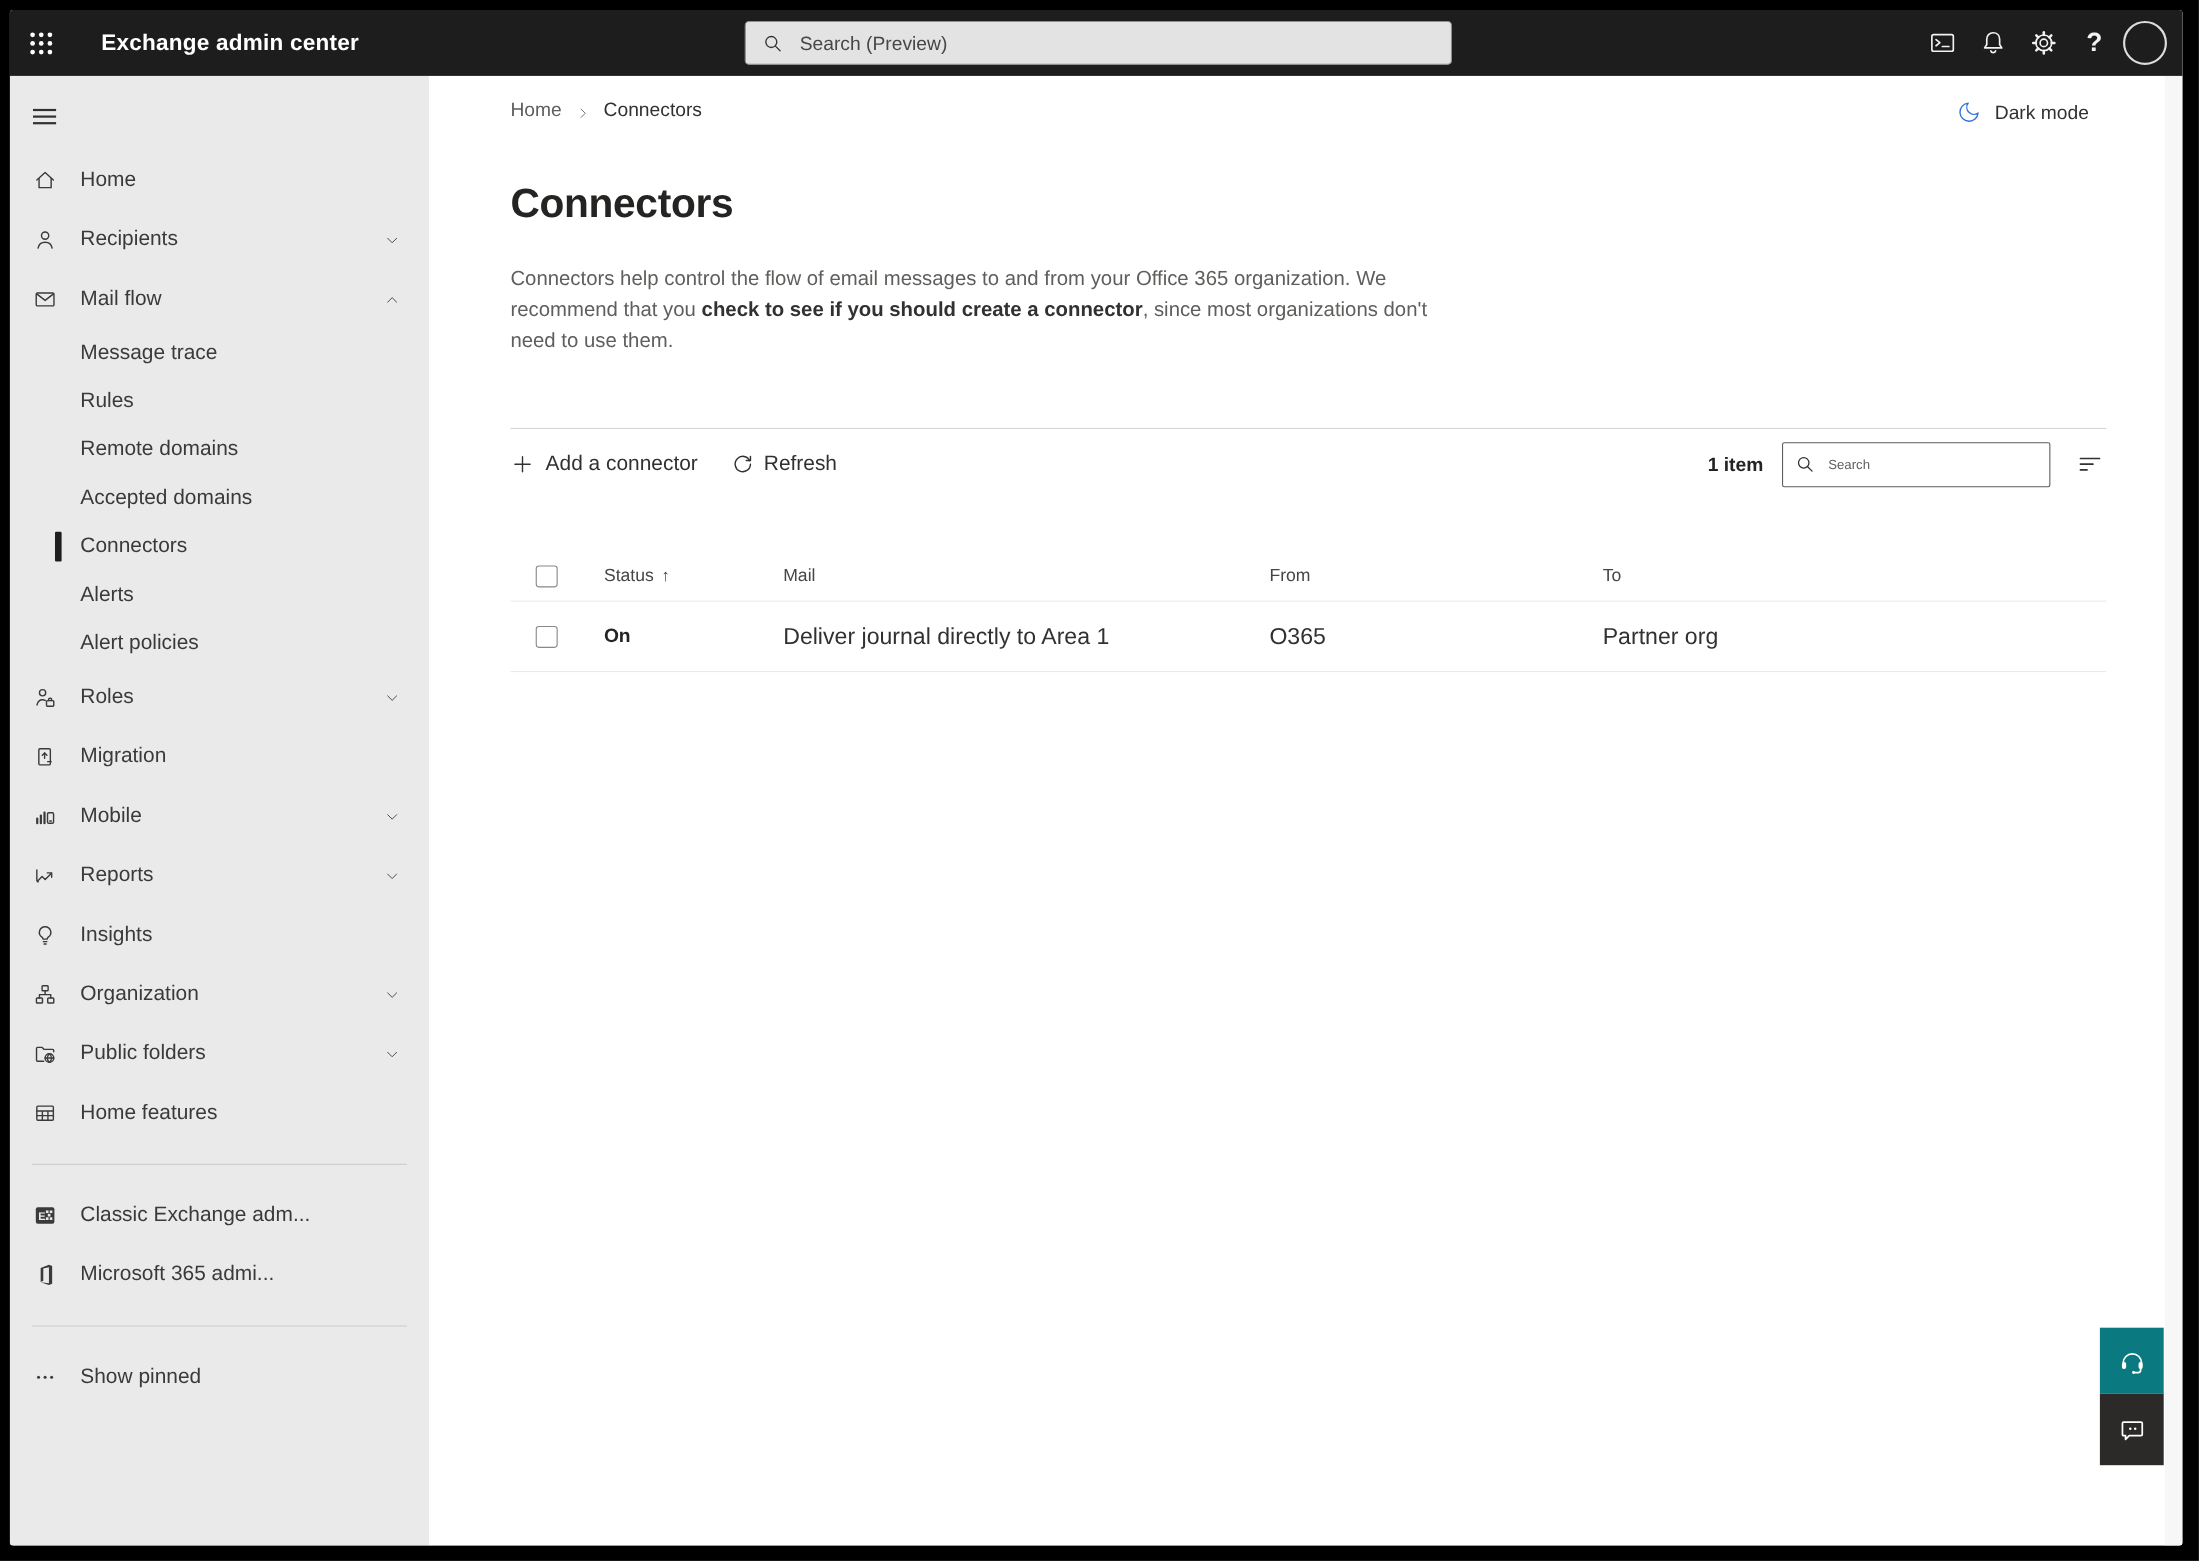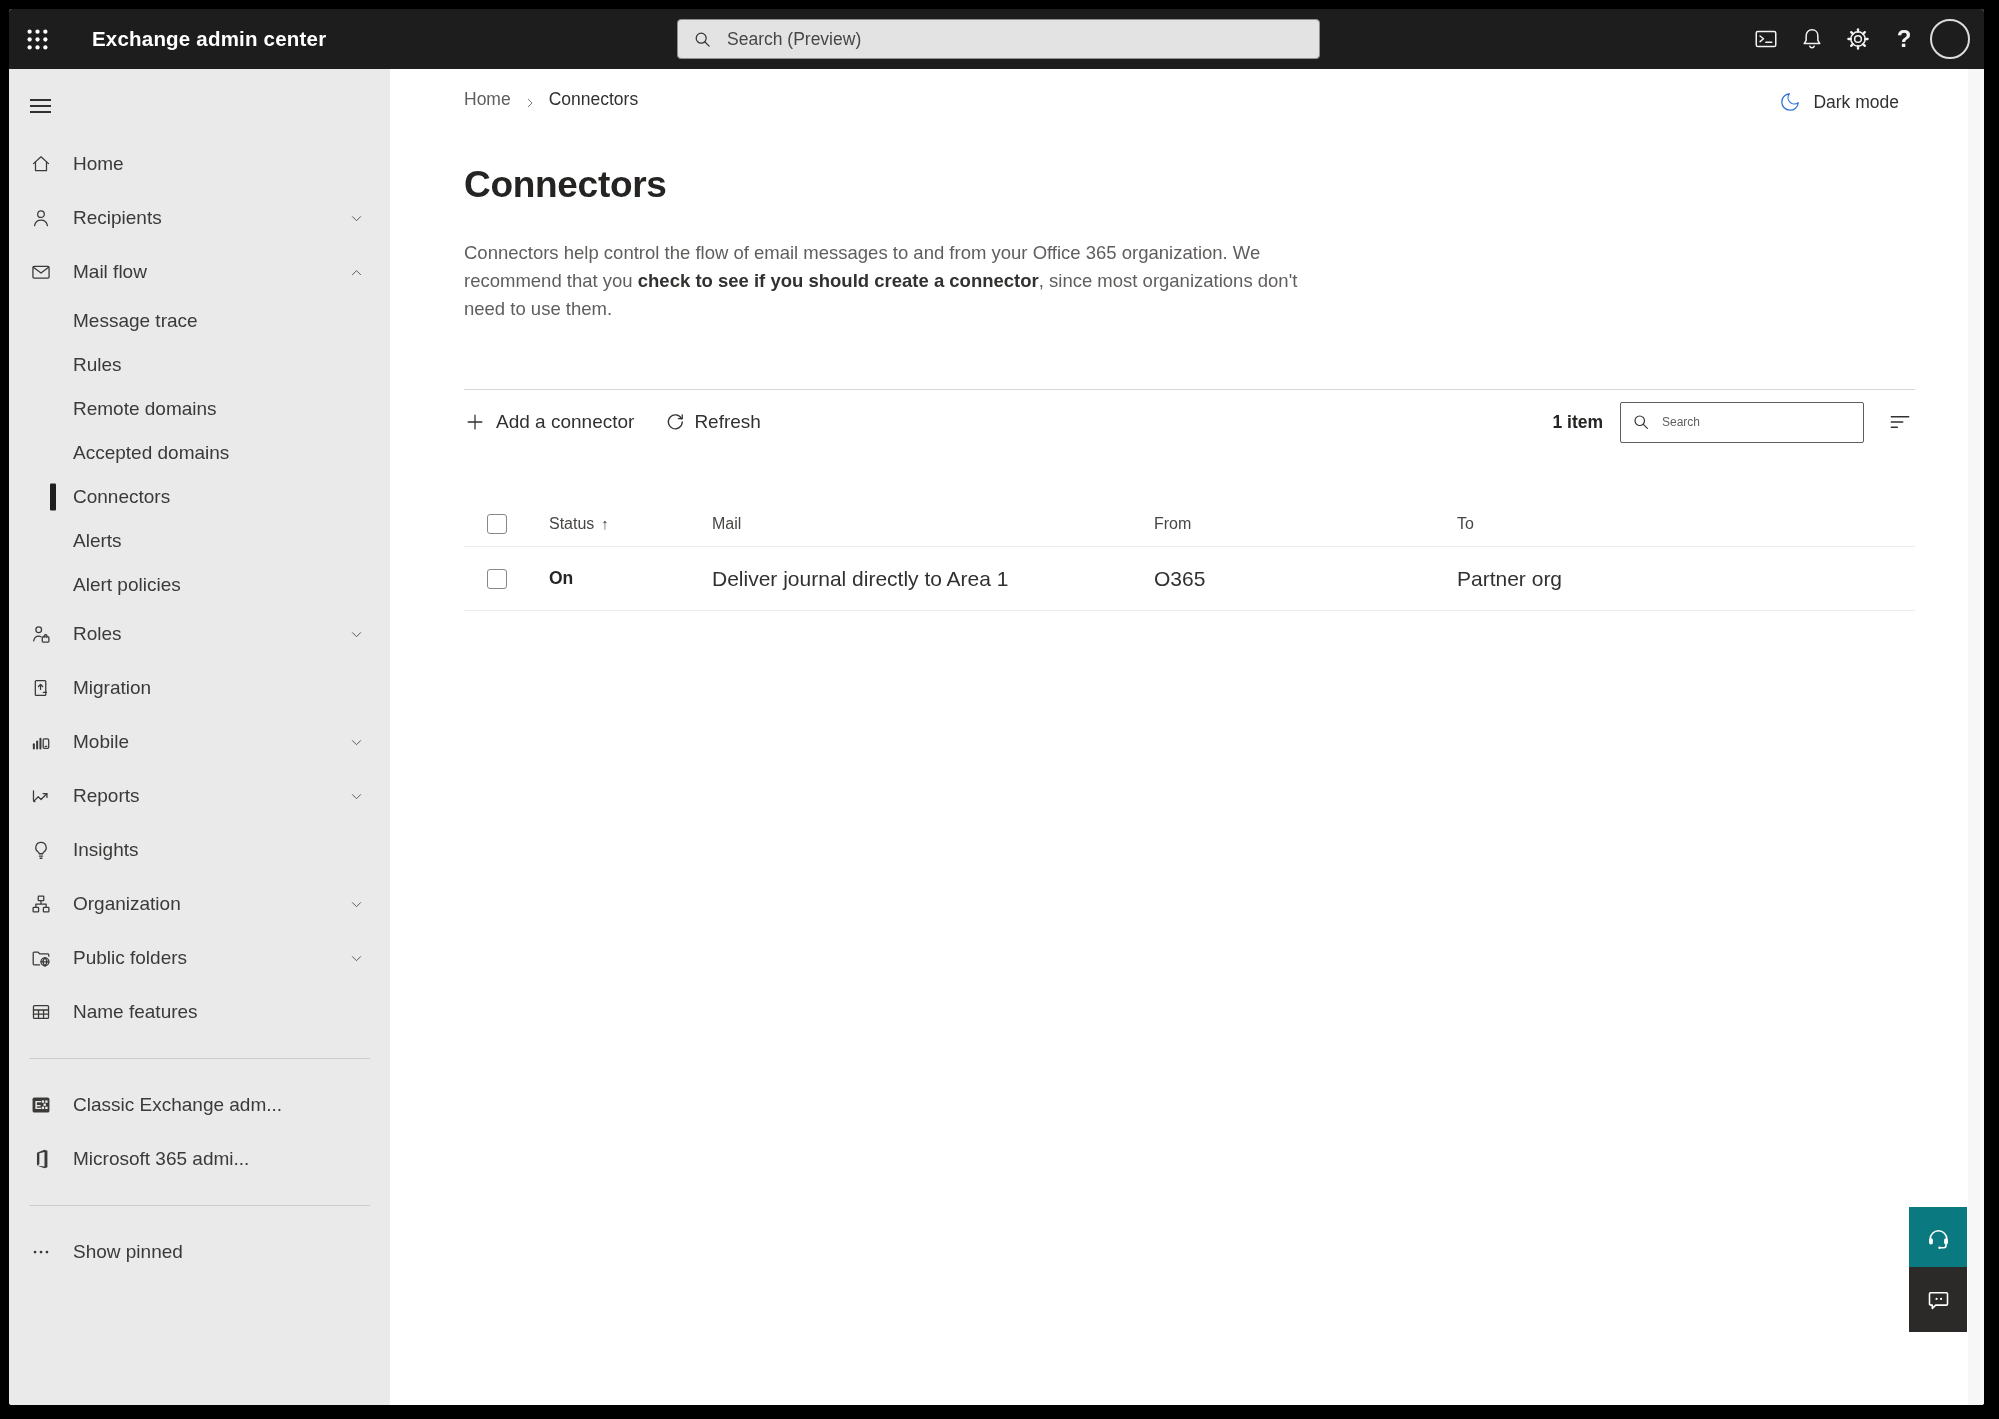--- a/index.html
+++ b/index.html
@@ -327,21 +327,21 @@
               <path d="M5.5 9l6.5 6.5L18.5 9"></path>
             </svg></span>
         </div>
         <div class="side-item">
           <span class="side-icon">
             <svg viewBox="0 0 24 24" fill="none" stroke="currentColor" stroke-width="1.4" stroke-linecap="round" stroke-linejoin="round">
               <rect x="3.8" y="5" width="16.4" height="14" rx="1"></rect>
               <path d="M3.8 9.8h16.4M3.8 14.4h16.4M9.3 9.8v9.2M14.8 9.8v9.2"></path>
             </svg>
           </span>
-          <span class="side-label">Name features</span>
+          <span class="side-label">Home features</span>
         </div>
         <div class="side-divider"></div>
         <div class="side-item">
           <span class="side-icon">
             <svg viewBox="0 0 24 24">
               <rect x="2.8" y="3.8" width="18.4" height="16.4" rx="2" fill="currentColor"></rect>
               <text x="5.2" y="16.6" font-size="11" font-weight="bold" fill="#eaeaea" font-family="Liberation Sans, sans-serif">E</text>
               <g fill="#eaeaea">
                 <rect x="12.8" y="7" width="2.6" height="2.6"></rect>
                 <rect x="16.6" y="7" width="2.6" height="2.6"></rect>

